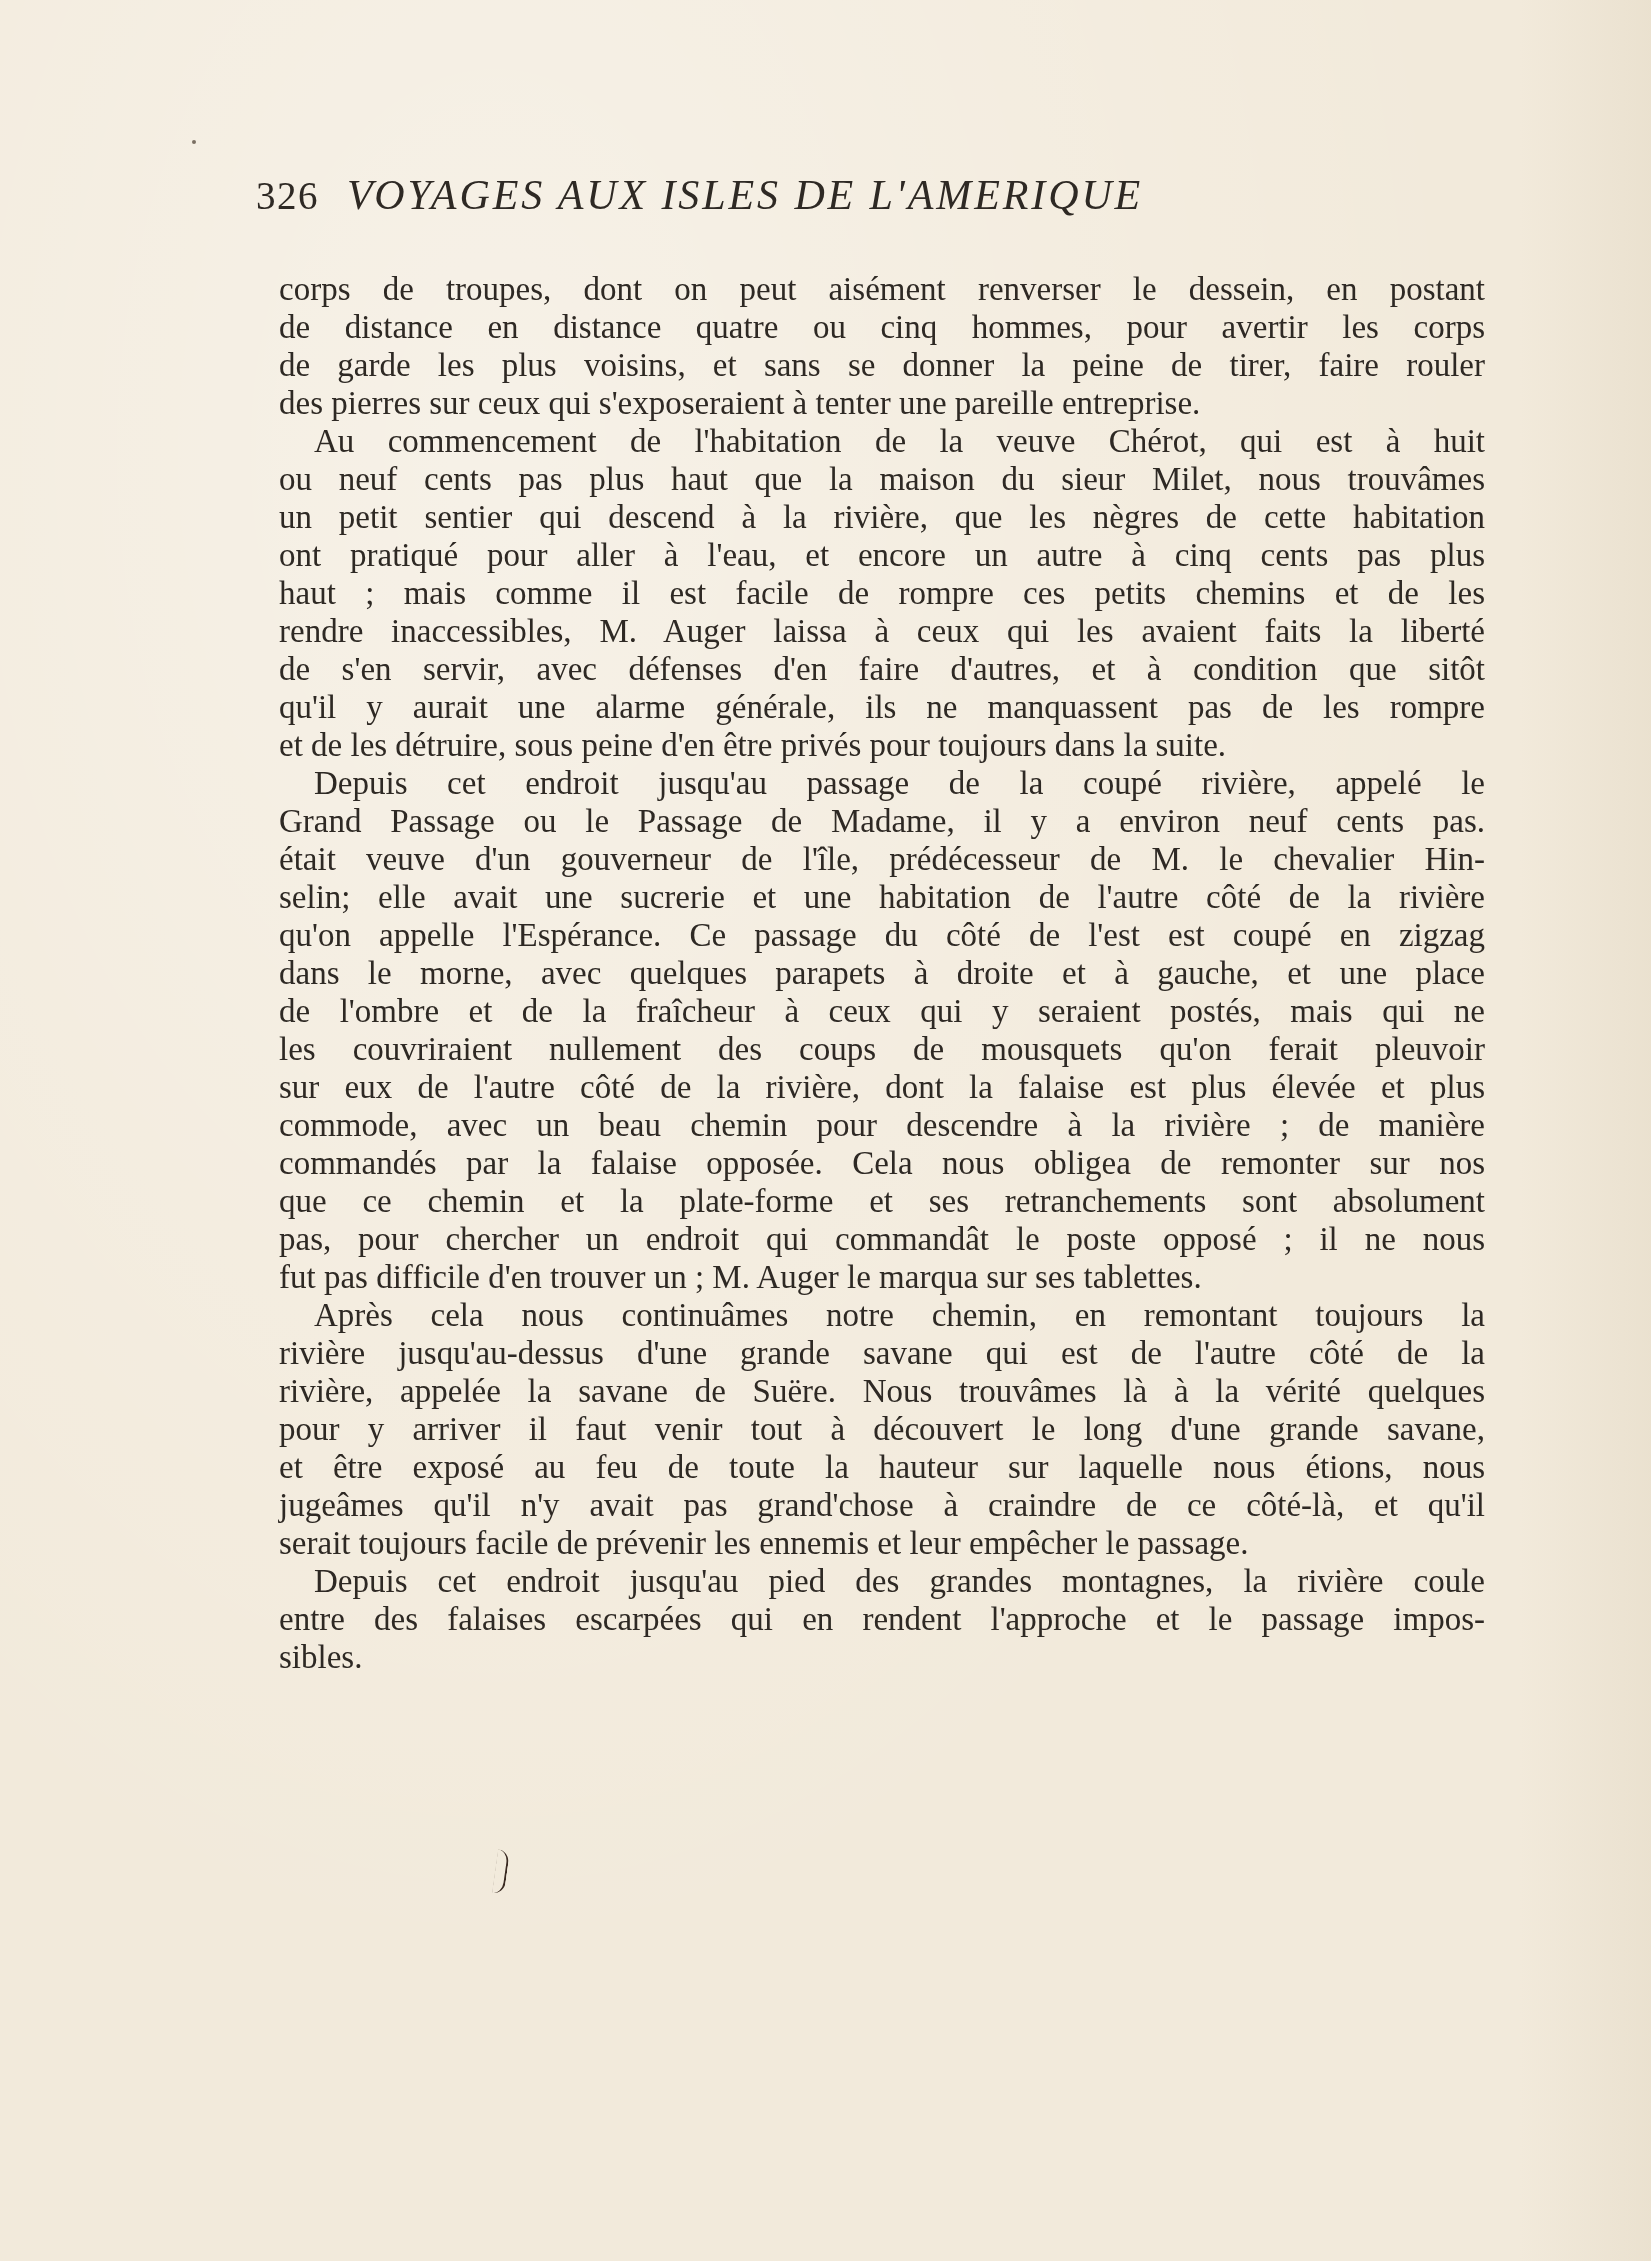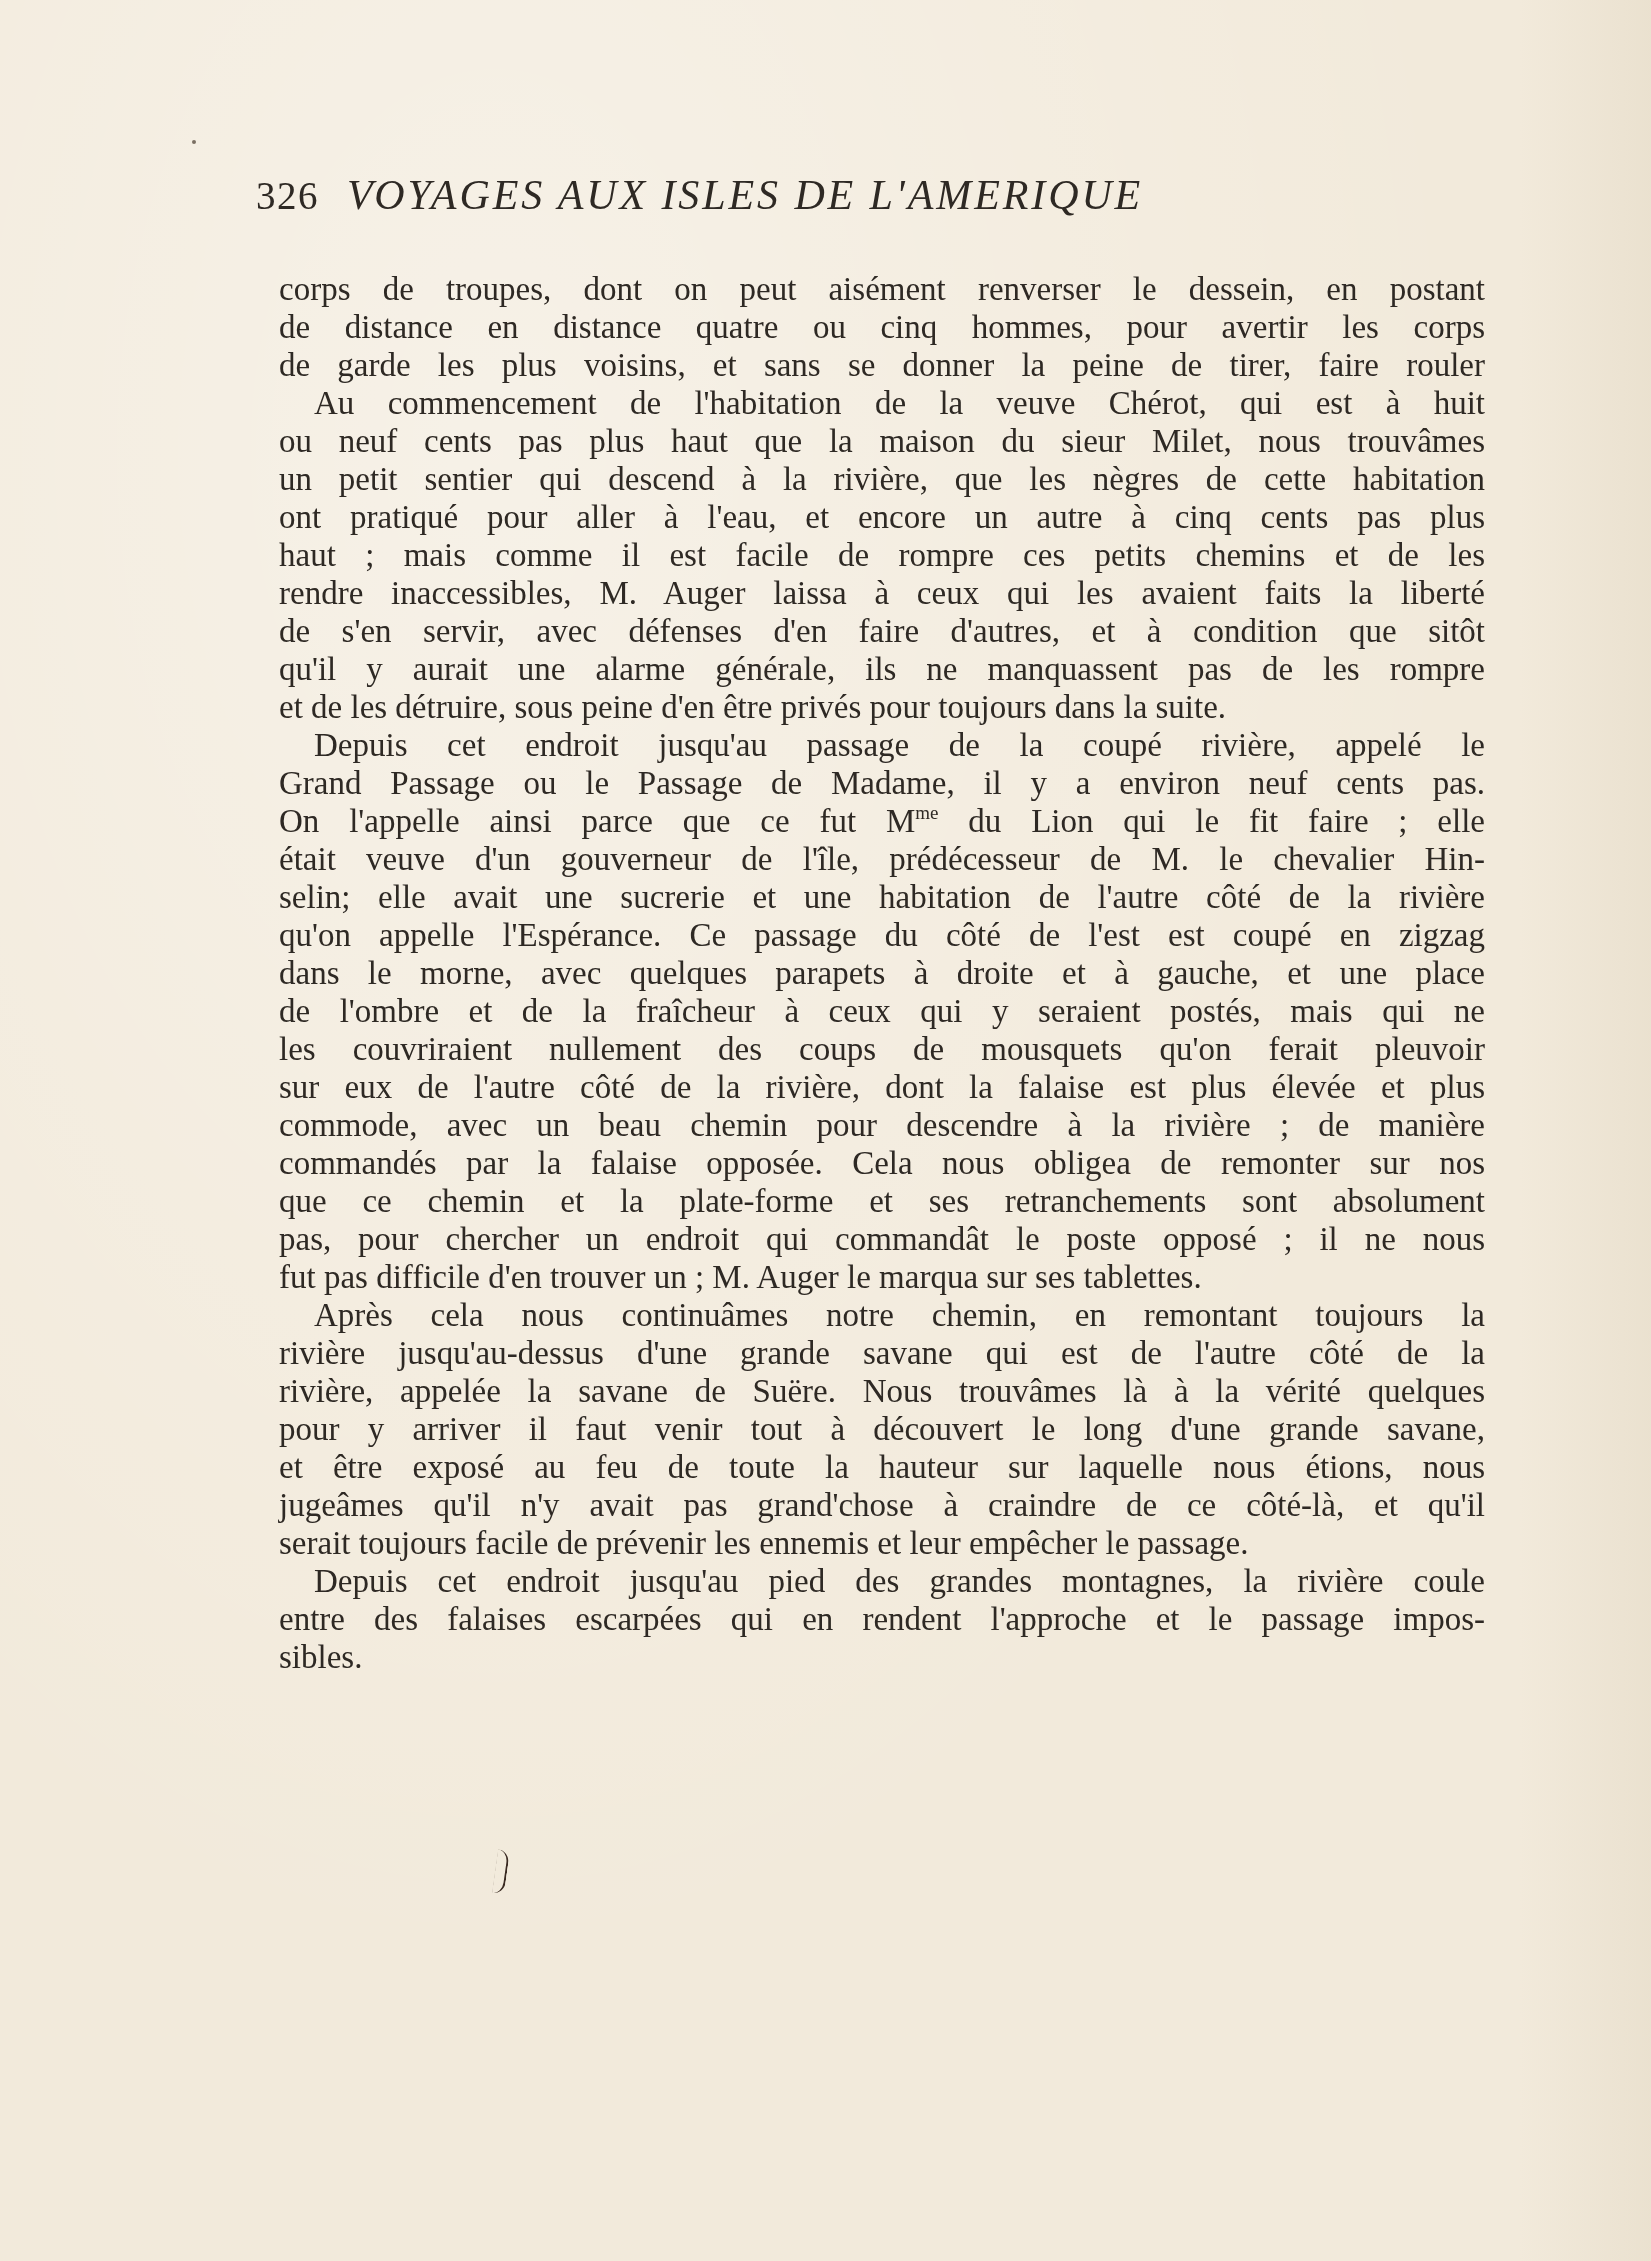--- a/index.html
+++ b/index.html
@@ -42,32 +42,32 @@
 <div class="page">
   <div class="running-head">
     <span class="folio">326</span>
     <span class="title">VOYAGES AUX ISLES DE L'AMERIQUE</span>
   </div>
 
   <div class="body" id="body-text">
       <span class="line"><span>corps de troupes, dont on peut aisément renverser le dessein, en postant</span></span>
       <span class="line"><span>de distance en distance quatre ou cinq hommes, pour avertir les corps</span></span>
       <span class="line"><span>de garde les plus voisins, et sans se donner la peine de tirer, faire rouler</span></span>
+      <span class="line last"><span>des pierres sur ceux qui s'exposeraient à tenter une pareille entreprise.</span></span>
       <span class="line indent"><span>Au commencement de l'habitation de la veuve Chérot, qui est à huit</span></span>
       <span class="line"><span>ou neuf cents pas plus haut que la maison du sieur Milet, nous trouvâmes</span></span>
       <span class="line"><span>un petit sentier qui descend à la rivière, que les nègres de cette habitation</span></span>
       <span class="line"><span>ont pratiqué pour aller à l'eau, et encore un autre à cinq cents pas plus</span></span>
       <span class="line"><span>haut ; mais comme il est facile de rompre ces petits chemins et de les</span></span>
       <span class="line"><span>rendre inaccessibles, M. Auger laissa à ceux qui les avaient faits la liberté</span></span>
       <span class="line"><span>de s'en servir, avec défenses d'en faire d'autres, et à condition que sitôt</span></span>
       <span class="line"><span>qu'il y aurait une alarme générale, ils ne manquassent pas de les rompre</span></span>
       <span class="line last"><span>et de les détruire, sous peine d'en être privés pour toujours dans la suite.</span></span>
       <span class="line indent"><span>Depuis cet endroit jusqu'au passage de la coupé rivière, appelé le</span></span>
       <span class="line"><span>Grand Passage ou le Passage de Madame, il y a environ neuf cents pas.</span></span>
-      <span class="line"><span>On l'appelle ainsi parce que ce fut M</span><sup>me</sup><span> du Lion qui le fit faire ; elle</span></span>
       <span class="line"><span>était veuve d'un gouverneur de l'île, prédécesseur de M. le chevalier Hin-</span></span>
       <span class="line"><span>selin; elle avait une sucrerie et une habitation de l'autre côté de la rivière</span></span>
       <span class="line"><span>qu'on appelle l'Espérance. Ce passage du côté de l'est est coupé en zigzag</span></span>
       <span class="line"><span>dans le morne, avec quelques parapets à droite et à gauche, et une place</span></span>
       <span class="line"><span>de l'ombre et de la fraîcheur à ceux qui y seraient postés, mais qui ne</span></span>
       <span class="line"><span>les couvriraient nullement des coups de mousquets qu'on ferait pleuvoir</span></span>
       <span class="line"><span>sur eux de l'autre côté de la rivière, dont la falaise est plus élevée et plus</span></span>
       <span class="line"><span>commode, avec un beau chemin pour descendre à la rivière ; de manière</span></span>
       <span class="line"><span>commandés par la falaise opposée. Cela nous obligea de remonter sur nos</span></span>
       <span class="line"><span>que ce chemin et la plate-forme et ses retranchements sont absolument</span></span>

